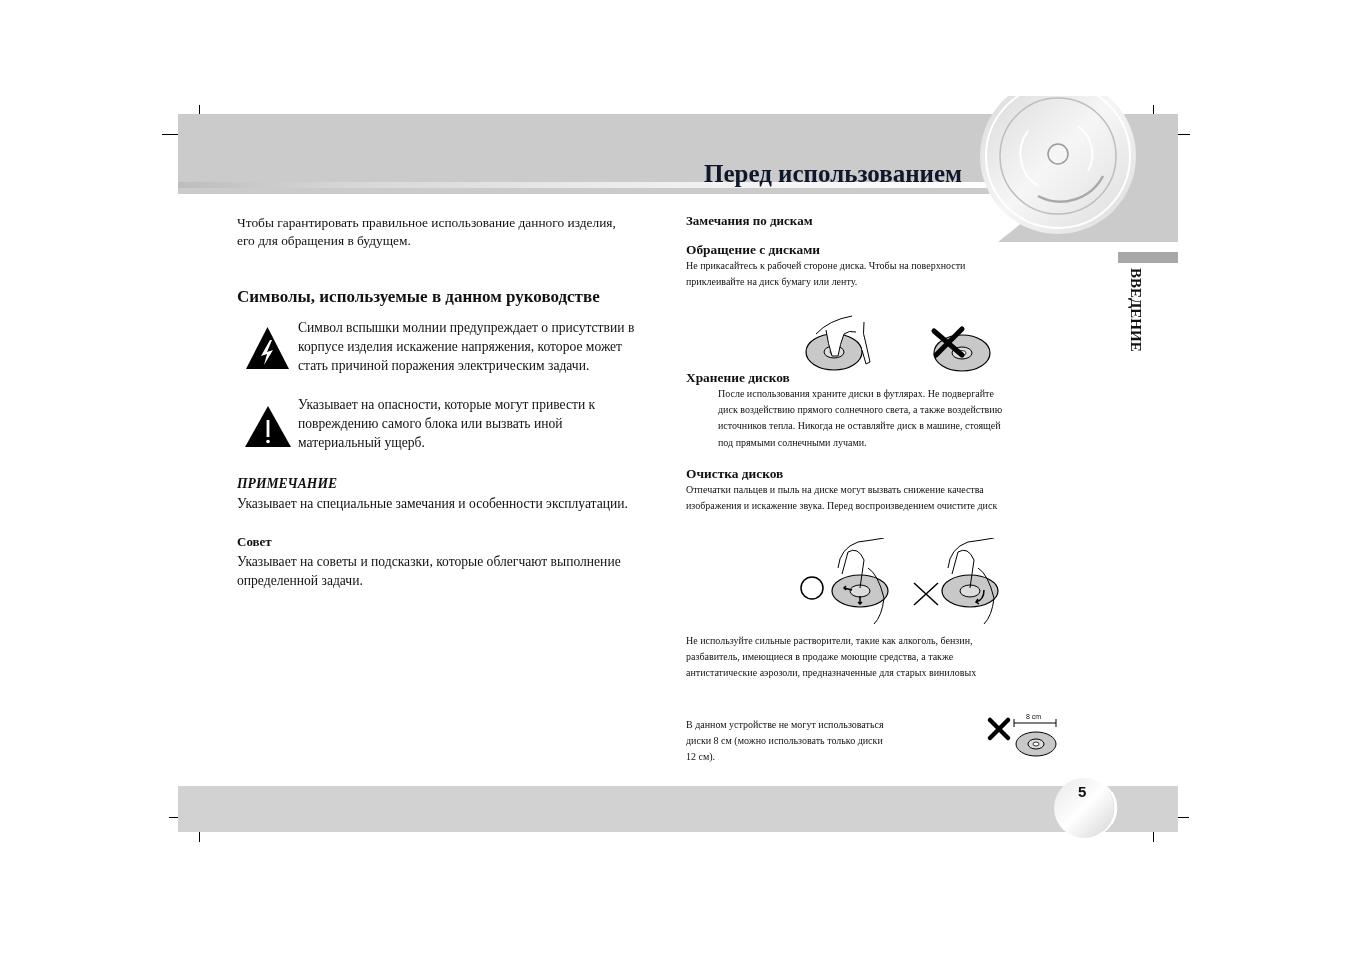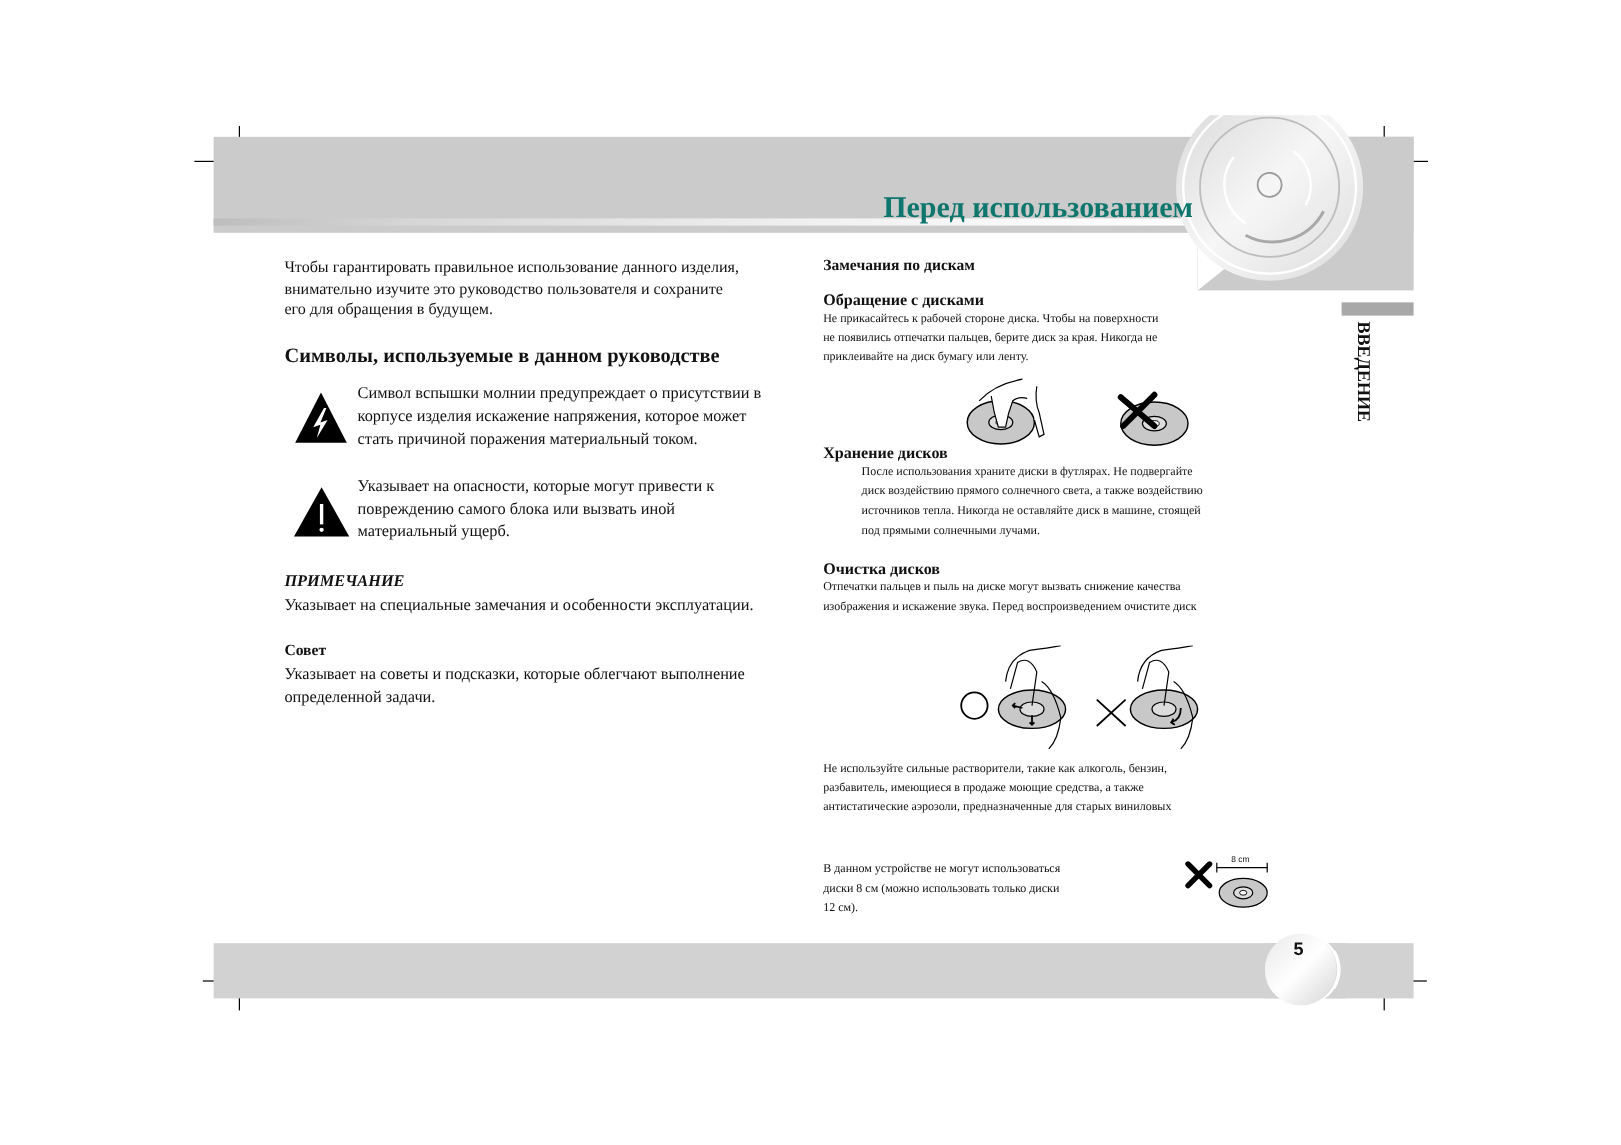--- a/index.html
+++ b/index.html
@@ -11,21 +11,21 @@
   .crop-h { position:absolute; height:1px; width:22px; background:#000; }
 
   
   #header-band { left:178px; top:114px; width:1000px; height:80px; background:#cbcbcb; }
   #header-stripe { left:178px; top:182px; width:820px; height:6px;
      background:linear-gradient(90deg,#bdbdbd 0%,#d6d6d6 20%,#f0f0f0 60%,#ffffff 100%); }
   #header-right-block { left:998px; top:114px; width:180px; height:128px; background:#cbcbcb; }
   #header-cut { left:998px; top:194px; width:0; height:0;
      border-left:60px solid #ffffff; border-bottom:48px solid transparent; }
   #disc-graphic { left:978px; top:96px; width:160px; height:160px; }
-  #page-title { left:704px; top:160px; font-size:25px; font-weight:bold; color:#0f766e; white-space:nowrap;margin-left:32px; }
+  #page-title { left:704px; top:160px; font-size:25px; font-weight:bold; color:#0f172a; white-space:nowrap; }
 
   
   #side-tab-bar { left:1118px; top:252px; width:60px; height:11px; background:#a8a8a8; }
   #side-tab-label { left:1124px; top:268px; width:20px; font-size:15px; font-weight:bold;
      writing-mode:vertical-rl; letter-spacing:0px; color:#111; }
 
   
   #footer-band { left:178px; top:786px; width:1000px; height:46px; background:#d2d2d2; }
   #page-disc { left:1054px; top:772px; width:68px; height:66px; }
   #page-number { left:1078px; top:783px; font-family:"Liberation Sans","DejaVu Sans",sans-serif;
@@ -68,34 +68,33 @@
   <path d="M 100 30 A 35 35 0 0 1 110 75" fill="none" stroke="#ffffff" stroke-width="2"></path>
   <circle cx="80" cy="58" r="10" fill="none" stroke="#9a9a9a" stroke-width="1.5"></circle>
 </svg>
 <div id="page-title" class="abs">Перед использованием</div>
 
 <div id="side-tab-bar" class="abs"></div>
 <div id="side-tab-label" class="abs">ВВЕДЕНИЕ</div>
 
 <div class="abs left-text" style="left:237px;top:214px;width:430px;font-size:13.4px;line-height:17.5px;">
   <div>Чтобы гарантировать правильное использование данного изделия,</div>
-  <div>внимательно изучите это руководство пользователя и сохраните</div>
   <div>его для обращения в будущем.</div>
 </div>
 
 <div class="abs h2" style="left:237px;top:287px;">Символы, используемые в данном руководстве</div>
 
 <svg class="abs" style="left:245px;top:326px;" width="45" height="44" viewBox="0 0 45 44">
   <polygon points="22.5,1 44,43 1,43" fill="#000"></polygon>
   <polygon points="25,14 16,30 22,28 19,39 28,24 22,26 27,14" fill="#fff"></polygon>
 </svg>
 <div class="abs left-text" style="left:298px;top:318px;width:380px;">
   <div>Символ вспышки молнии предупреждает о присутствии в</div>
   <div>корпусе изделия искажение напряжения, которое может</div>
-  <div>стать причиной поражения материальный током.</div>
+  <div>стать причиной поражения электрическим задачи.</div>
 </div>
 
 <svg class="abs" style="left:244px;top:405px;" width="48" height="43" viewBox="0 0 48 43">
   <polygon points="24,1 47,42 1,42" fill="#000"></polygon>
   <rect x="22.6" y="15" width="2.8" height="17" fill="#fff"></rect>
   <circle cx="24" cy="36.5" r="1.8" fill="#fff"></circle>
 </svg>
 <div class="abs left-text" style="left:298px;top:395px;width:380px;">
   <div>Указывает на опасности, которые могут привести к</div>
   <div>повреждению самого блока или вызвать иной</div>
@@ -109,21 +108,20 @@
 <div class="abs left-text" style="left:237px;top:552px;width:440px;">
   <div>Указывает на советы и подсказки, которые облегчают выполнение</div>
   <div>определенной задачи.</div>
 </div>
 
 <div class="abs h2" style="left:686px;top:213px;font-size:13px;">Замечания по дискам</div>
 
 <div class="abs h3" style="left:686px;top:242px;">Обращение с дисками</div>
 <div class="abs body-text" style="left:686px;top:258px;width:440px;">
   <div>Не прикасайтесь к рабочей стороне диска. Чтобы на поверхности</div>
-  <div>не появились отпечатки пальцев, берите диск за края. Никогда не</div>
   <div>приклеивайте на диск бумагу или ленту.</div>
 </div>
 
 <svg class="abs" style="left:804px;top:314px;" width="70" height="58" viewBox="0 0 70 58">
   <ellipse cx="30" cy="38" rx="28" ry="18" fill="#c8c8c8" stroke="#000" stroke-width="1.2"></ellipse>
   <ellipse cx="30" cy="38" rx="10" ry="6" fill="#dcdcdc" stroke="#000" stroke-width="1"></ellipse>
   <ellipse cx="30" cy="38" rx="4" ry="2.5" fill="#fff" stroke="#000" stroke-width="0.8"></ellipse>
   <path d="M 12 20 Q 25 6 48 2 M 22 16 Q 24 30 28 42 L 34 42 Q 36 30 40 20 Q 45 16 52 18" fill="#fff" stroke="#000" stroke-width="1"></path>
   <path d="M 60 8 Q 58 20 62 30 L 66 48 L 62 50 L 58 36" fill="#fff" stroke="#000" stroke-width="1"></path>
 </svg>

